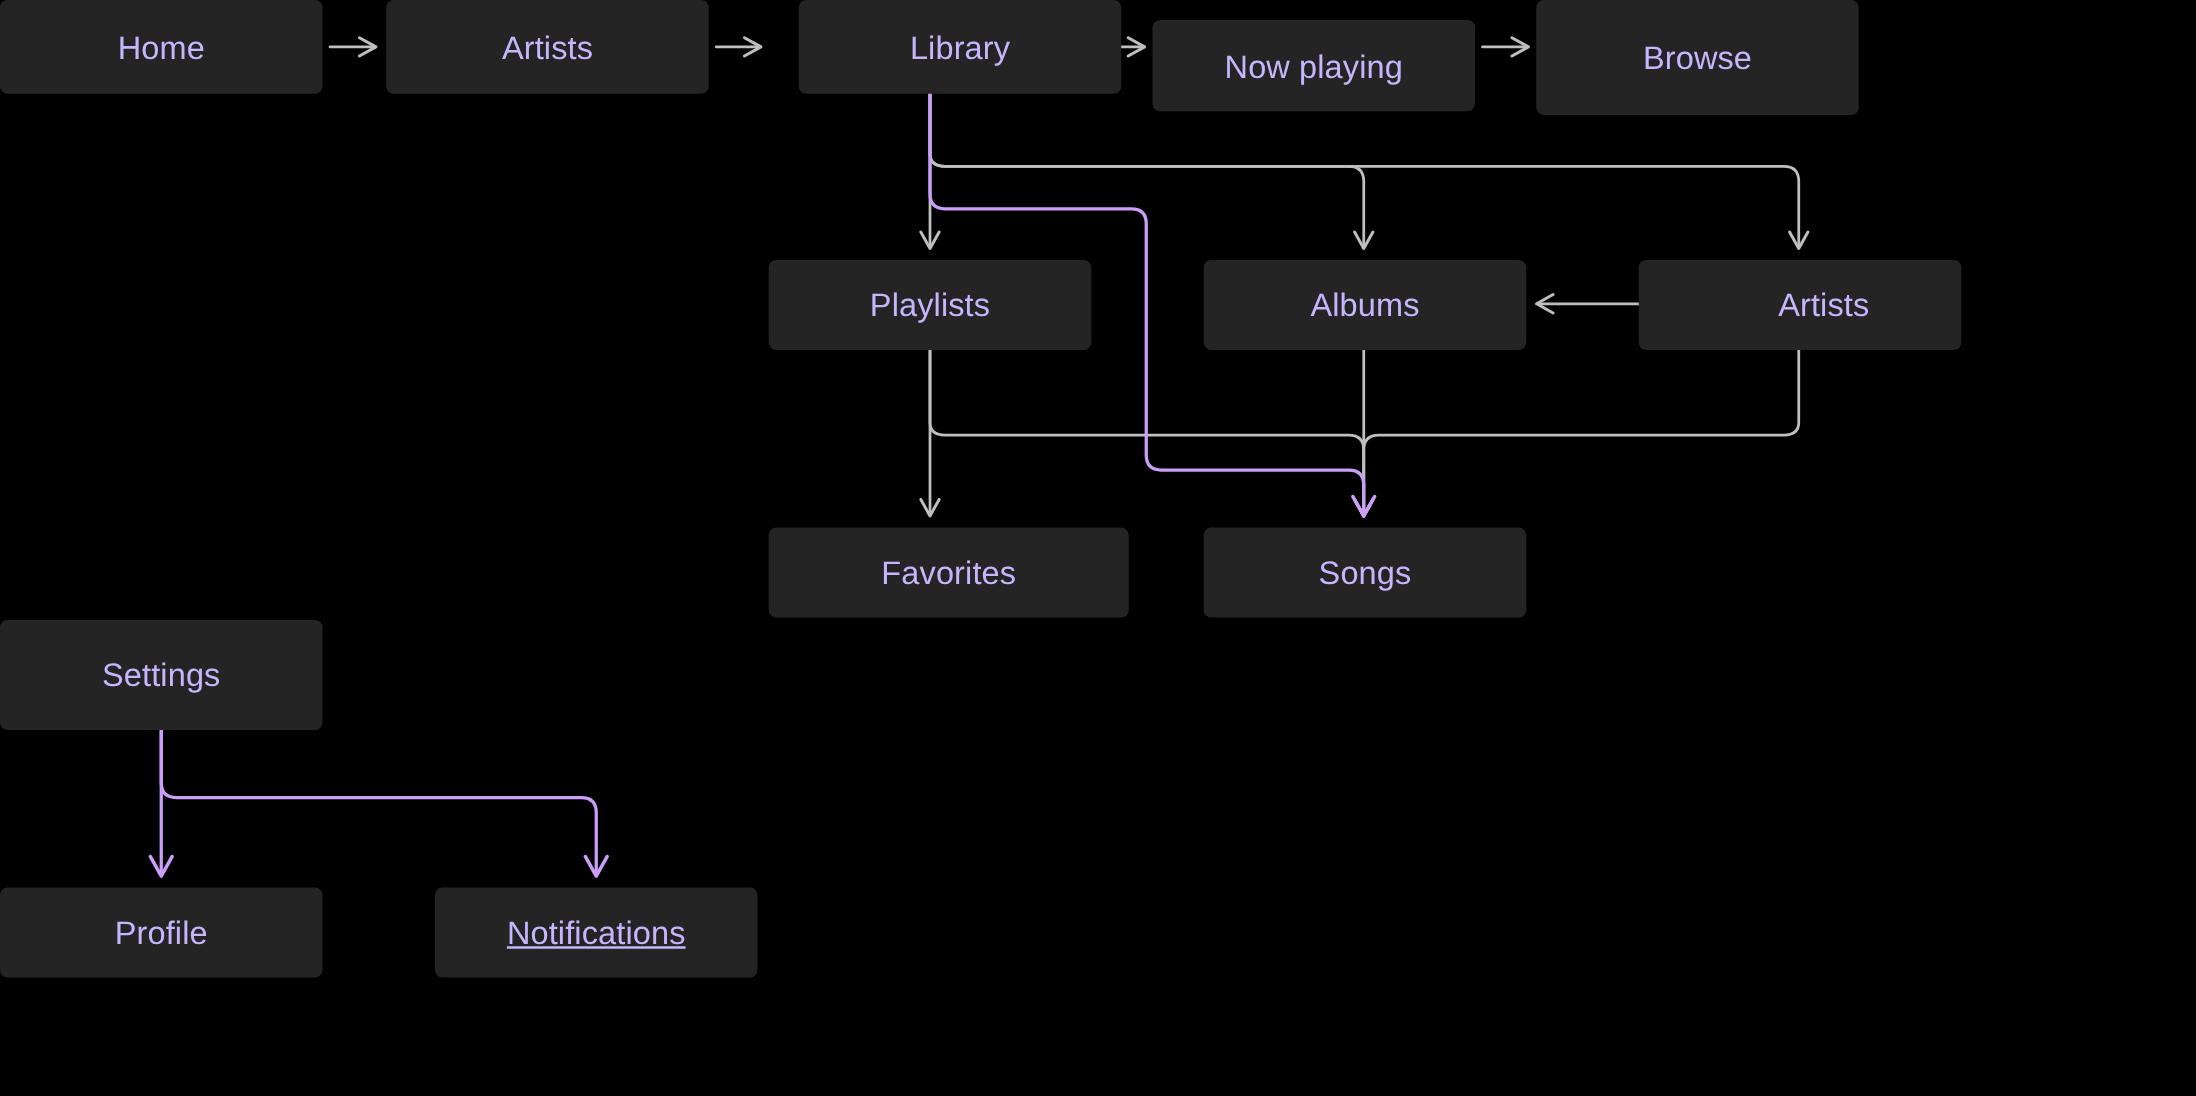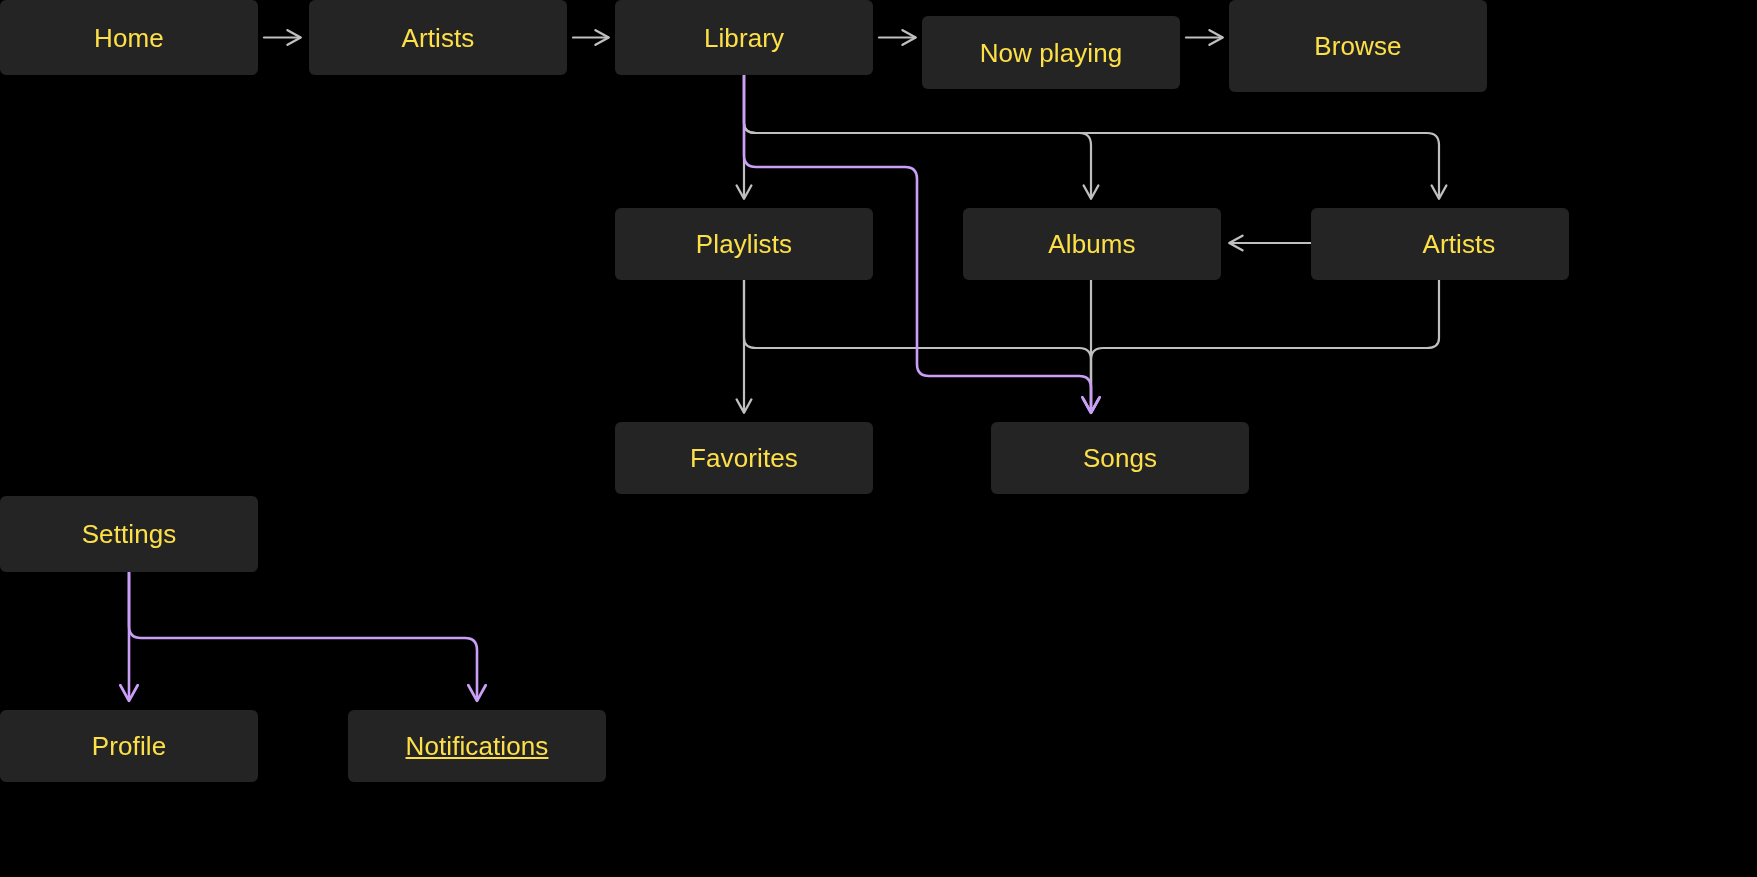--- a/index.html
+++ b/index.html
@@ -30,21 +30,21 @@
     pointer-events: none;
   }
   .node {
     position: absolute;
     box-sizing: border-box;
     background: #242424;
     border-radius: 6px;
     display: flex;
     align-items: center;
     justify-content: center;
-    color: #fde047;
+    color: #c4b5fd;
     font-size: 26px;
     font-weight: 400;
     letter-spacing: 0.1px;
     line-height: 1;
     text-align: center;
     z-index: 5;
     user-select: none;
   }
   .node-label {
     display: block;
@@ -102,21 +102,21 @@
   </svg>
 
   <div class="node" style="left:0px; top:0px; width:258px; height:75px;">
     <span class="node-label">Home</span>
   </div>
 
   <div class="node" style="left:309px; top:0px; width:258px; height:75px;">
     <span class="node-label">Artists</span>
   </div>
 
-  <div class="node" style="left:615px; top:0px; width:258px; height:75px;">
+  <div class="node" style="left:639px; top:0px; width:258px; height:75px;">
     <span class="node-label">Library</span>
   </div>
 
   <div class="node" style="left:922px; top:16px; width:258px; height:73px;">
     <span class="node-label">Now playing</span>
   </div>
 
   <div class="node" style="left:1229px; top:0px; width:258px; height:92px;">
     <span class="node-label">Browse</span>
   </div>
@@ -126,29 +126,29 @@
   </div>
 
   <div class="node" style="left:615px; top:208px; width:258px; height:72px;">
     <span class="node-label">Playlists</span>
   </div>
 
   <div class="node" style="left:1311px; top:208px; width:258px; height:72px;padding-left:38px;">
     <span class="node-label">Artists</span>
   </div>
 
-  <div class="node" style="left:615px; top:422px; width:258px; height:72px;justify-content:center;">
+  <div class="node" style="left:615px; top:422px; width:288px; height:72px;justify-content:center;">
     <span class="node-label">Favorites</span>
   </div>
 
-  <div class="node" style="left:963px; top:422px; width:258px; height:72px;margin-left:28px;">
+  <div class="node" style="left:963px; top:422px; width:258px; height:72px;">
     <span class="node-label">Songs</span>
   </div>
 
-  <div class="node" style="left:0px; top:496px; width:258px; height:76px;">
+  <div class="node" style="left:0px; top:496px; width:258px; height:88px;">
     <span class="node-label">Settings</span>
   </div>
 
   <div class="node" style="left:0px; top:710px; width:258px; height:72px;justify-content:center;">
     <span class="node-label">Profile</span>
   </div>
 
   <div class="node" style="left:348px; top:710px; width:258px; height:72px;text-decoration:underline;">
     <span class="node-label">Notifications</span>
   </div>

